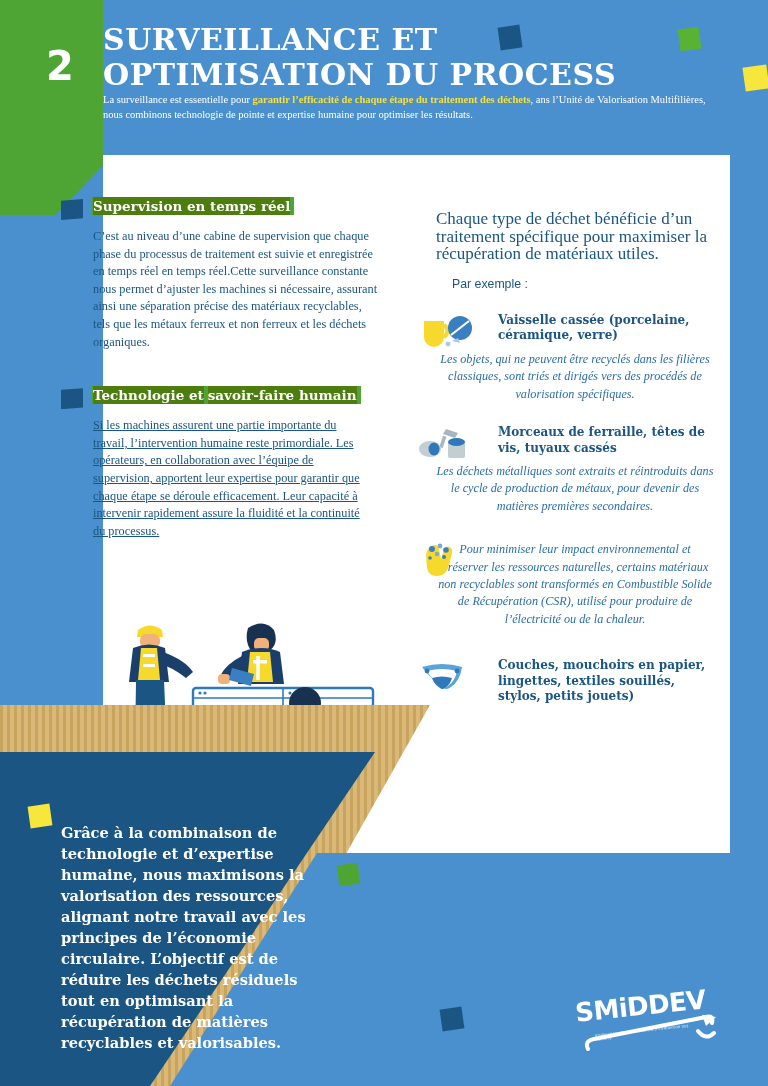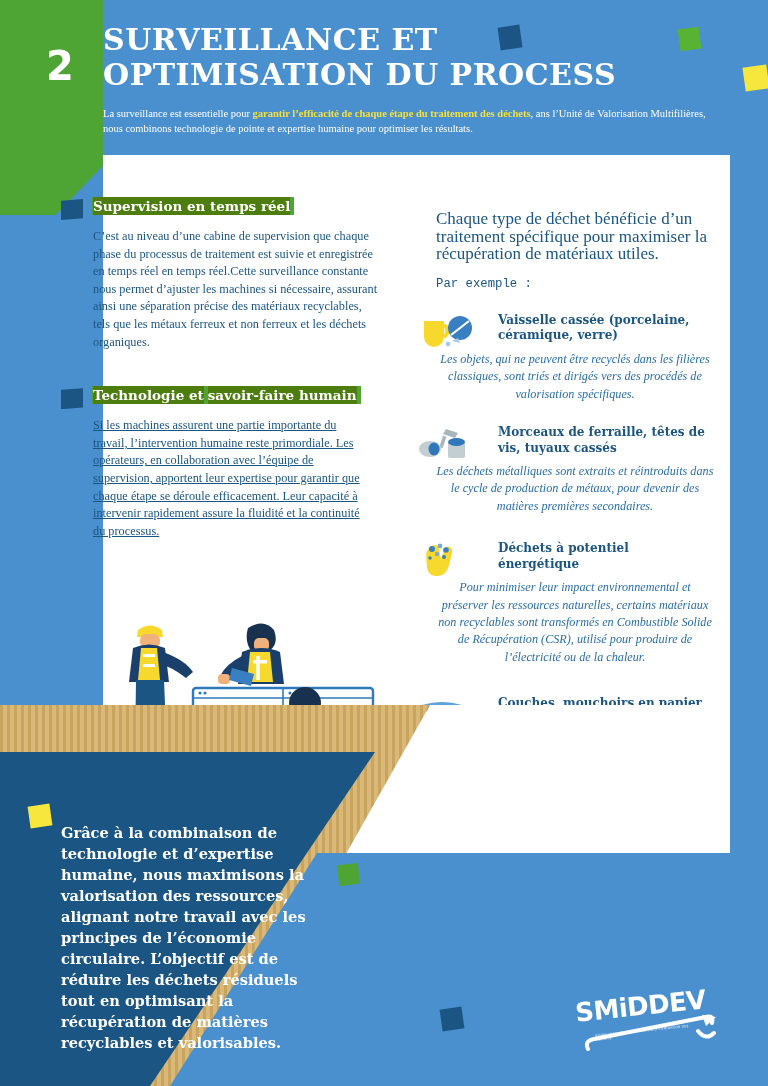--- a/index.html
+++ b/index.html
@@ -54,21 +54,21 @@
   .h-num{
     position:absolute;left:-73px;top:43px;width:60px;text-align:center;
     color:#ffffff;font-family:"DejaVu Sans",sans-serif;font-weight:bold;font-size:40px;
   }
   .h-title{
     position:absolute;left:0;top:22px;width:600px;
     color:#ffffff;font-family:"DejaVu Serif",serif;font-weight:bold;
     font-size:30px;line-height:35px;letter-spacing:.5px;
   }
   .h-sub{
-    position:absolute;left:0;top:106px;width:625px;
+    position:absolute;left:0;top:92px;width:625px;
     color:#ffffff;font-family:"Liberation Serif",serif;font-size:10.5px;line-height:15px;
   }
   .h-sub .hl{color:#f5e13c;font-weight:bold;}
 
   
   .sq{position:absolute;transform:rotate(-8deg);}
   .sq-navy-top{left:499px;top:26px;width:22px;height:23px;background:#1b5583;}
   .sq-green-top{left:679px;top:28px;width:21px;height:22px;background:#57b331;}
   .sq-yellow-top{left:744px;top:66px;width:24px;height:24px;background:#f7e63c;}
   .sq-yellow-bl{left:29px;top:805px;width:22px;height:22px;background:#f7e63c;}
@@ -94,21 +94,21 @@
     padding:1px 0;
   }
   .body-txt{
     margin:12px 0 0 32px;
     color:#1b5583;font-family:"Liberation Serif",serif;
     font-size:12.3px;line-height:17.6px;
   }
   .body-txt.narrow{width:272px;text-decoration:underline;}
 
   .r-intro{margin:14px 0 0 32px;color:#1b5583;font-family:"Liberation Serif",serif;font-size:17px;line-height:17.6px;}
-  .r-example{margin:14px 0 0 32px;color:#1b5583;font-family:Liberation Mono, monospace;font-size:12.3px;}
+  .r-example{margin:14px 0 0 48px;color:#1b5583;font-family:Liberation Sans, sans-serif;font-size:12.3px;}
 
   
   .item{position:relative;margin-top:22px;min-height:46px;padding-left:32px;}
   .item-ico{position:absolute;left:14px;top:0;width:58px;height:42px;}
   .item-title{
     margin-left:62px;color:#1b5583;
     font-family:"DejaVu Serif",serif;font-weight:bold;
     font-size:12px;line-height:15.5px;
   }
   .item-desc{
@@ -225,21 +225,20 @@
         <svg width="58" height="46" viewBox="0 0 58 46">
           <path d="M8 14 q2 -10 9 -10 q3 0 4 4 l2 10 l3 -9 q2 -5 6 -3 q3 2 2 6 l-3 12 q-2 10 -11 11 q-9 1 -11 -8 z" fill="#f7d92e"></path>
           <circle cx="14" cy="8" r="3" fill="#3a7fc1"></circle>
           <circle cx="22" cy="5" r="2.4" fill="#7fa9cd"></circle>
           <circle cx="28" cy="9" r="2.8" fill="#3a7fc1"></circle>
           <circle cx="19" cy="13" r="2.2" fill="#7fa9cd"></circle>
           <circle cx="26" cy="16" r="2" fill="#3a7fc1"></circle>
           <circle cx="12" cy="17" r="1.8" fill="#3a7fc1"></circle>
         </svg>
       </span>
-      <div class="item-title">Déchets à potentiel énergétique</div>
       <div class="item-desc">Pour minimiser leur impact environnemental et préserver les ressources naturelles, certains matériaux non recyclables sont transformés en Combustible Solide de Récupération (CSR), utilisé pour produire de l’électricité ou de la chaleur.</div>
     </div>
 
     <div class="item" style="margin-top:30px;">
       <span class="item-ico">
         <svg width="58" height="42" viewBox="0 0 58 42">
           <path d="M4 9 q20 -6 40 0 q-2 14 -11 20 q-5 4 -9 0 q-9 -6 -20 -20 z" fill="#5ba3d9"></path>
           <path d="M9 13 q15 -4 30 0 q-2 10 -9 15 q-4 3 -7 0 q-8 -5 -14 -15 z" fill="#ffffff"></path>
           <path d="M14 20 q10 -3 20 0 q-2 7 -7 10 q-3 2 -5 0 q-6 -4 -8 -10 z" fill="#2f78bc"></path>
           <circle cx="9" cy="13" r="2.4" fill="#2f78bc"></circle>

